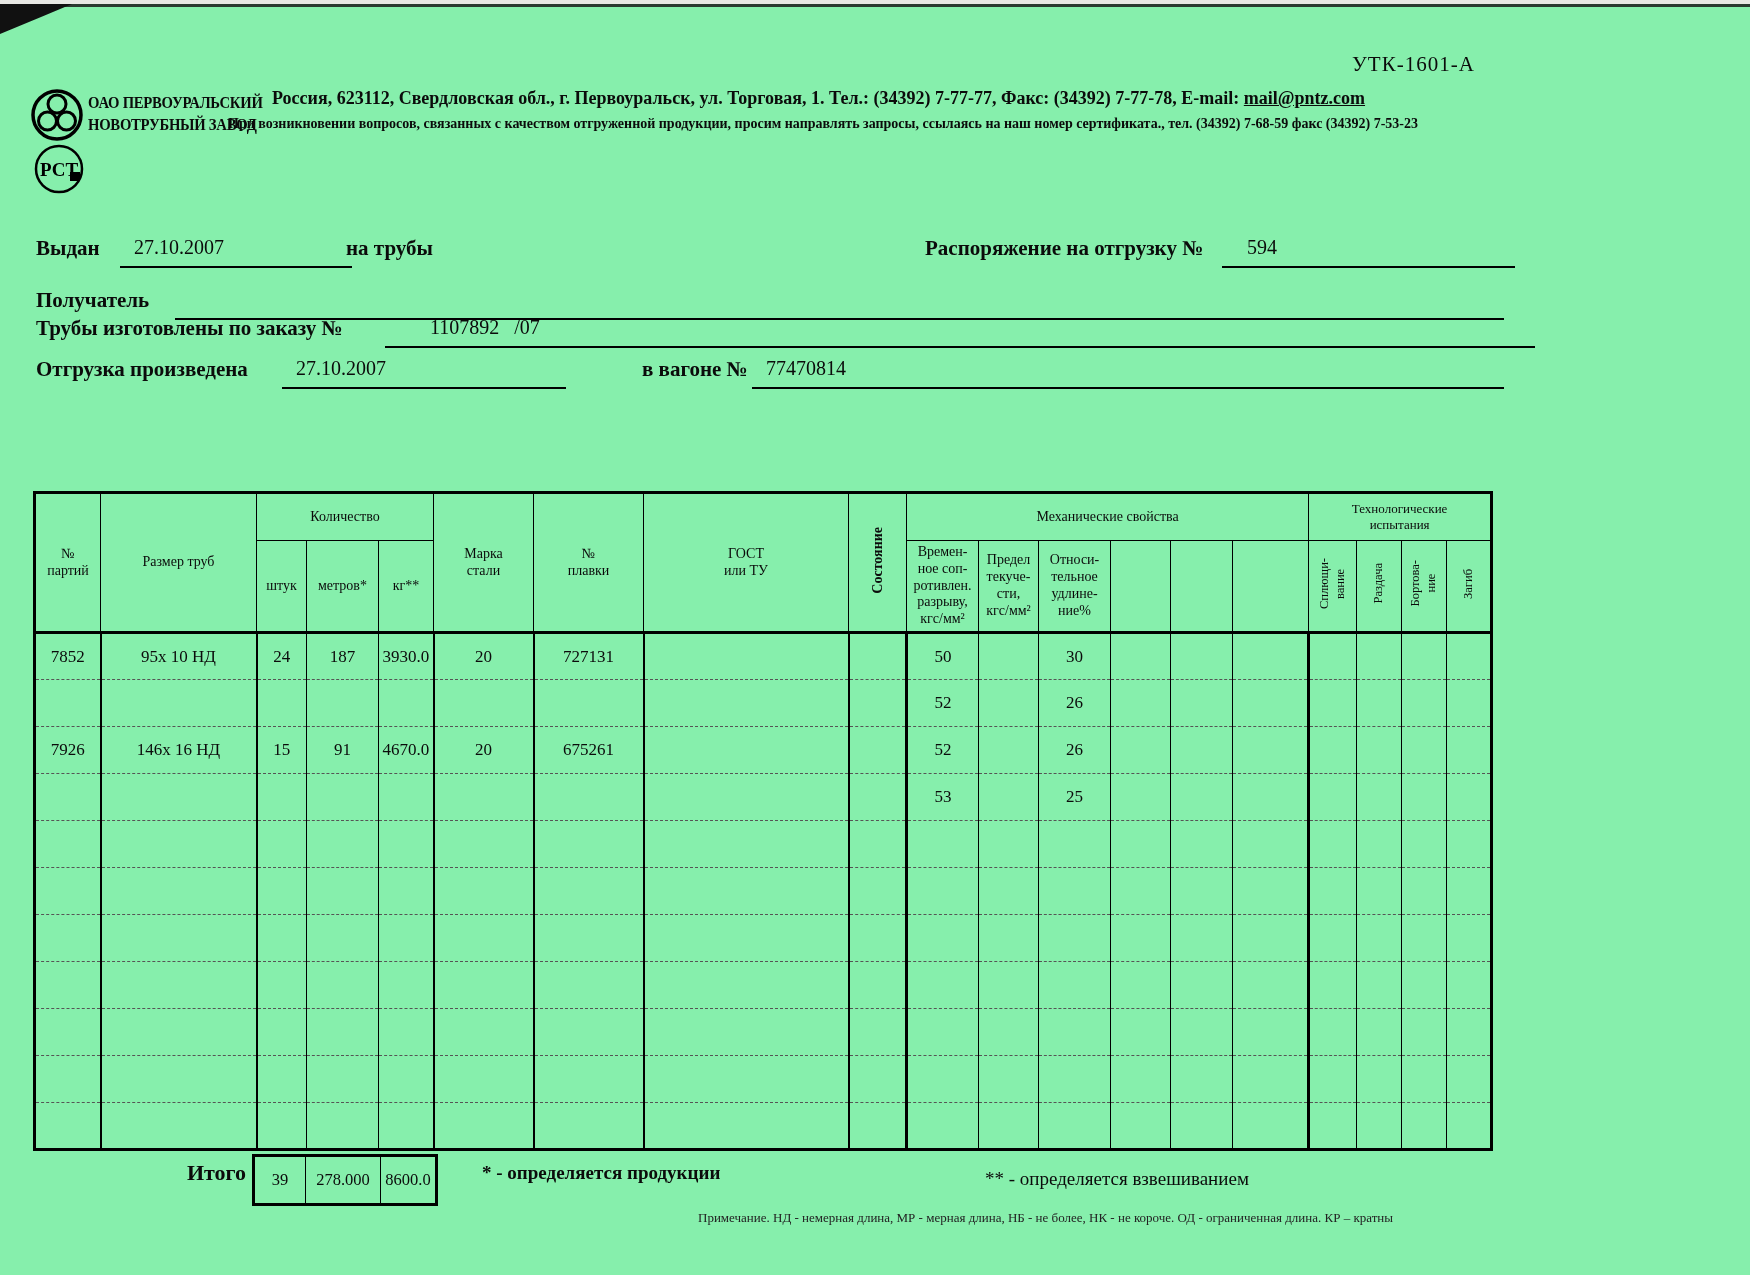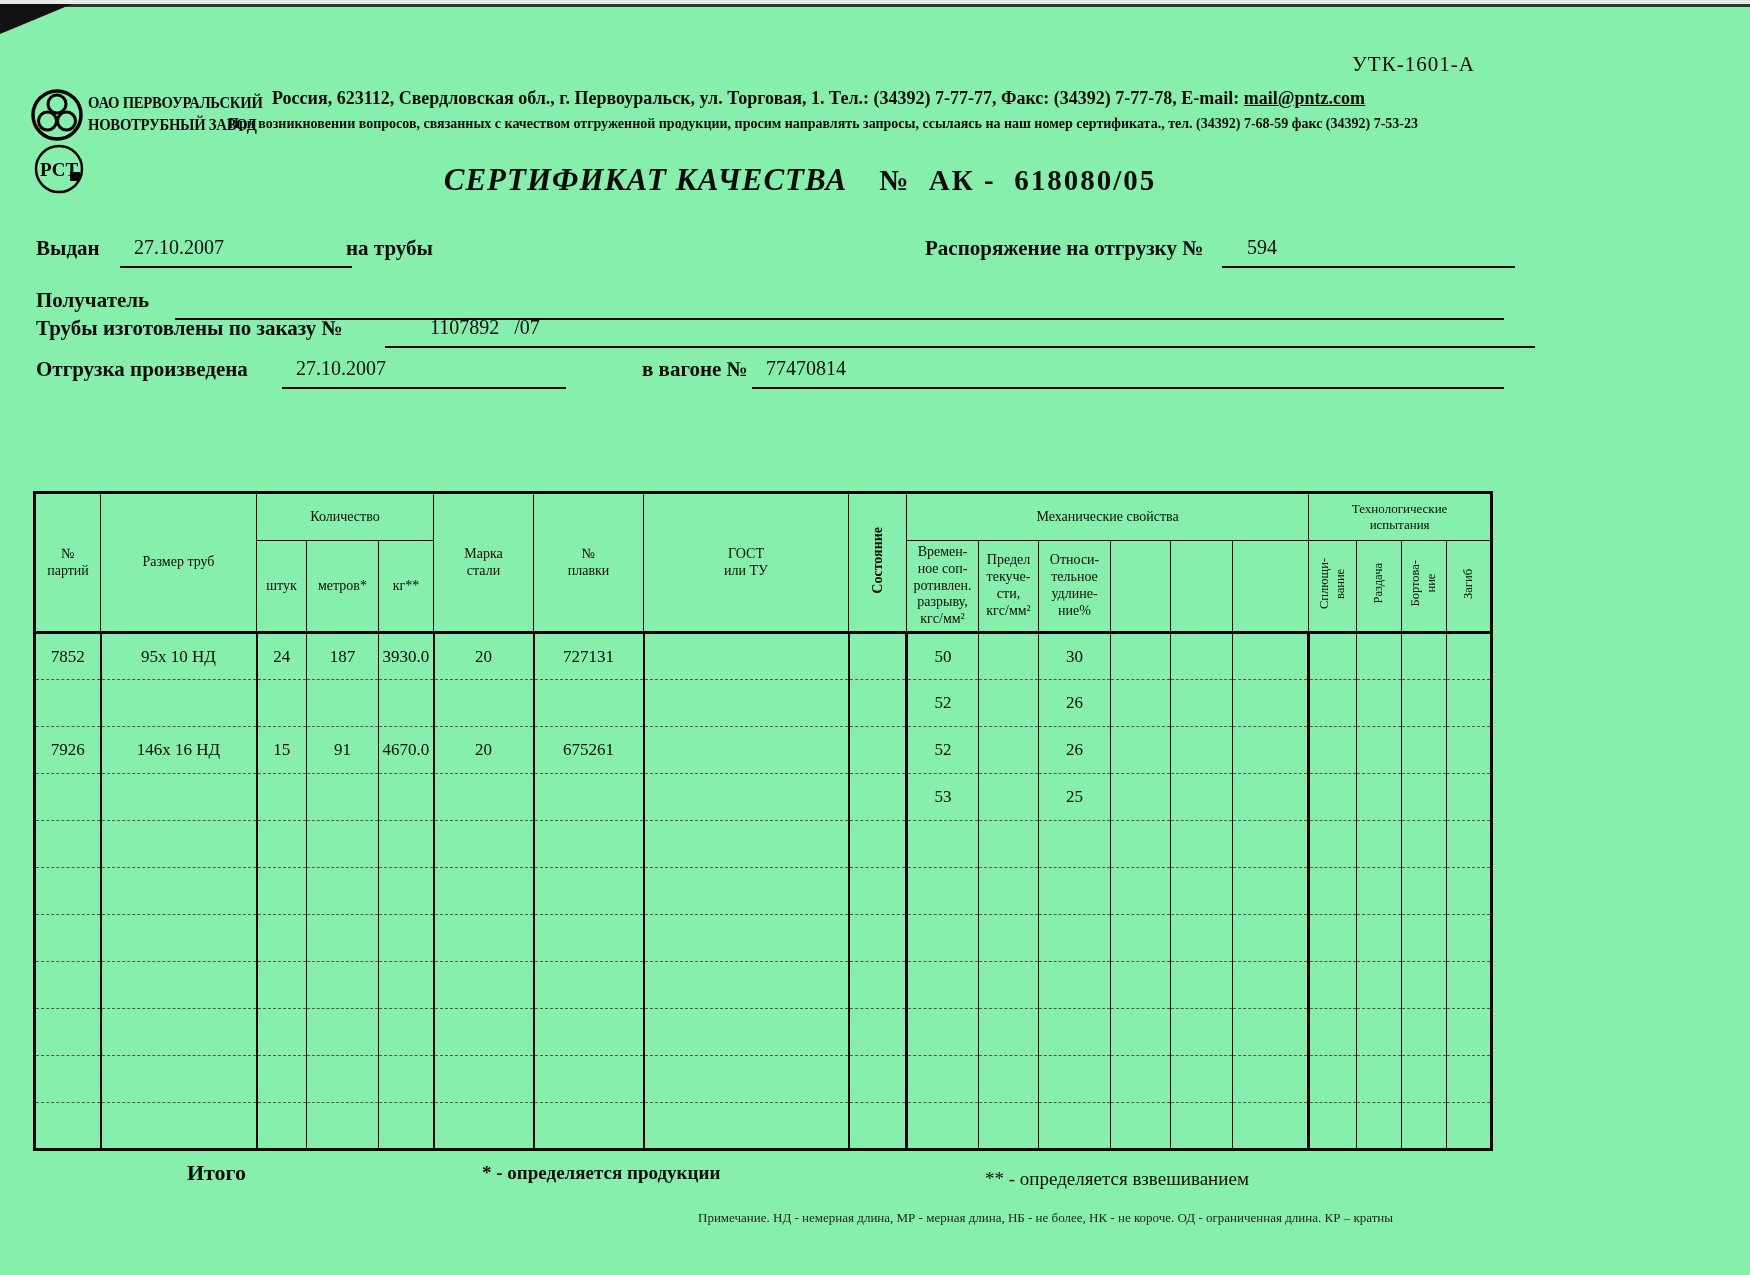--- a/index.html
+++ b/index.html
@@ -98,24 +98,20 @@
   <div class="abs qnote">При возникновении вопросов, связанных с качеством отгруженной продукции, просим направлять запросы, ссылаясь на наш номер сертификата., тел. (34392) 7-68-59 факс (34392) 7-53-23</div>
 
   <div class="abs rst">
     <svg width="58" height="58" viewBox="0 0 58 58">
       <circle cx="29" cy="27" r="23" fill="none" stroke="#000" stroke-width="2.5"></circle>
       <text x="29" y="34" text-anchor="middle" font-family="Liberation Serif,serif" font-size="19" font-weight="bold" fill="#000">РСТ</text>
       <rect x="40" y="30" width="10" height="9" fill="#000"></rect>
     </svg>
   </div>
 
-  <div class="abs title">
-    <span class="t-main">СЕРТИФИКАТ КАЧЕСТВА</span>
-    <span class="t-num pre">№  АК -  618080/05</span>
-  </div>
 
   <div class="abs fline" style="top:232px;">
     <span class="fl" style="left:36px;">Выдан</span>
     <span class="fv" style="left:120px; width:218px;">27.10.2007</span>
     <span class="fl" style="left:346px;">на трубы</span>
     <span class="fl" style="left:925px;">Распоряжение на отгрузку №</span>
     <span class="fv" style="left:1222px; width:268px; padding-left:25px;">594</span>
   </div>
 
   <div class="abs fline" style="top:284px;">
@@ -432,17 +428,22 @@
           <td></td>
           <td></td>
           <td></td>
           <td></td>
           <td></td>
         </tr>
       </tbody>
   </table>
 
   <div class="abs totals-label">Итого</div>
+  <div class="abs totals-box">
+    <div class="tcell tc1">39</div>
+    <div class="tcell tc2">278.000</div>
+    <div class="tcell tc3">8600.0</div>
+  </div>
   <div class="abs fn-star">* - определяется продукции</div>
   <div class="abs fn-dstar">** - определяется взвешиванием</div>
   <div class="abs note-line">Примечание. НД - немерная длина, МР - мерная длина, НБ - не более, НК - не короче. ОД - ограниченная длина. КР – кратны</div>
 
 </div>
 
 </body></html>

